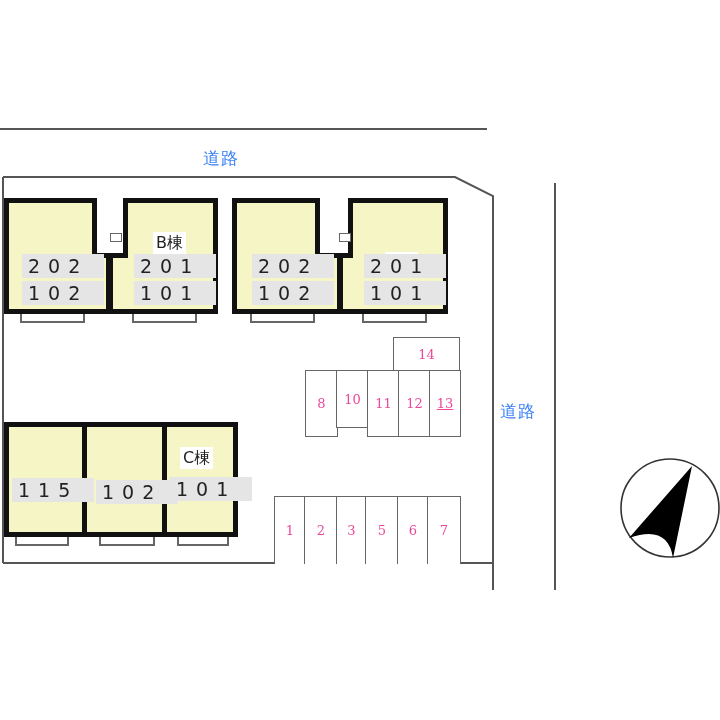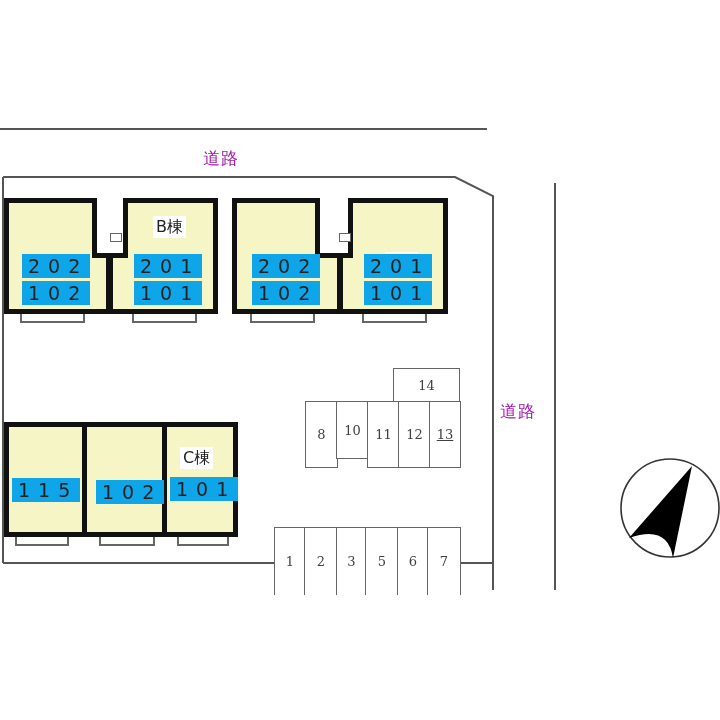--- a/index.html
+++ b/index.html
@@ -1,29 +1,29 @@
 <!DOCTYPE html>
 <html><head>
   <meta charset="utf-8">
   <style>
     html, body { margin:0; padding:0; background:#ffffff; }
     body { width:720px; height:720px; position:relative; overflow:hidden;
            font-family:"DejaVu Sans", sans-serif; color:#222; }
     .abs { position:absolute; }
     .line-h { position:absolute; height:0; border-top:2px solid #555; }
-    .road-label { position:absolute; font-size:17px; color:#a21caf; letter-spacing:1px;text-align:right; }
+    .road-label { position:absolute; font-size:17px; color:#3b82f6; letter-spacing:1px;text-align:right; }
     .unit { position:absolute; background:#f5f5c6; border:5px solid #111; box-sizing:border-box; }
-    .unitnum { position:absolute; font-size:19px; letter-spacing:8px; background:#0ea5e9;
-               padding:0 2px 0 6px; line-height:24px; color:#222; }
+    .unitnum { position:absolute; font-size:19px; letter-spacing:8px; background:#e5e5e5;
+               padding:0 16px 0 6px; line-height:24px; color:#222; }
     .bldg-label { position:absolute; font-size:16px; background:#fff; padding:0 3px; line-height:22px; }
     .balcony { position:absolute; height:9px; border:2px solid #666; border-top:none; background:#fff; box-sizing:border-box; }
     .stair { position:absolute; background:#fff; border:1.5px solid #666; box-sizing:border-box; }
     .pk { position:absolute; border:1.5px solid #666; box-sizing:border-box; background:#fff;
-          display:flex; align-items:center; justify-content:center; font-size:13px; color:#404040;
-          font-family:"DejaVu Serif", serif;margin-top:31px; }
+          display:flex; align-items:center; justify-content:center; font-size:13px; color:#ec4899;
+          font-family:"DejaVu Serif", serif; }
     svg { position:absolute; left:0; top:0; }
   </style>
 </head>
 <body>
 
 <div>
   <div class="line-h" style="left:0;top:128px;width:487px;"></div>
   <div class="road-label" style="left:203px;top:147px;">道路</div>
 
   <svg width="720" height="720">
@@ -33,21 +33,21 @@
     <line x1="555" y1="183" x2="555" y2="590" stroke="#555" stroke-width="2"></line>
   </svg>
   <div class="road-label" style="left:500px;top:400px;">道路</div>
 </div>
 
 <div>
   <div class="unit" style="left:4px;top:198px;width:107px;height:116px;"></div>
   <div class="unit" style="left:108px;top:198px;width:110px;height:116px;"></div>
   <div class="abs" style="left:97px;top:198px;width:26px;height:55px;background:#fff;border-left:5px solid #111;border-right:5px solid #111;border-bottom:5px solid #111;box-sizing:content-box;margin-left:-5px;"></div>
   <div class="stair" style="left:110px;top:233px;width:12px;height:9px;"></div>
-  <div class="bldg-label" style="left:153px;top:216px;text-align:center;">B棟</div>
+  <div class="bldg-label" style="left:153px;top:232px;text-align:center;">B棟</div>
   <div class="unitnum" style="left:22px;top:254px;">202</div>
   <div class="unitnum" style="left:22px;top:281px;">102</div>
   <div class="unitnum" style="left:134px;top:254px;">201</div>
   <div class="unitnum" style="left:134px;top:281px;">101</div>
   <div class="balcony" style="left:20px;top:314px;width:65px;"></div>
   <div class="balcony" style="left:132px;top:314px;width:65px;"></div>
 </div>
 
 <div>
   <div class="unit" style="left:232px;top:198px;width:110px;height:116px;"></div>

